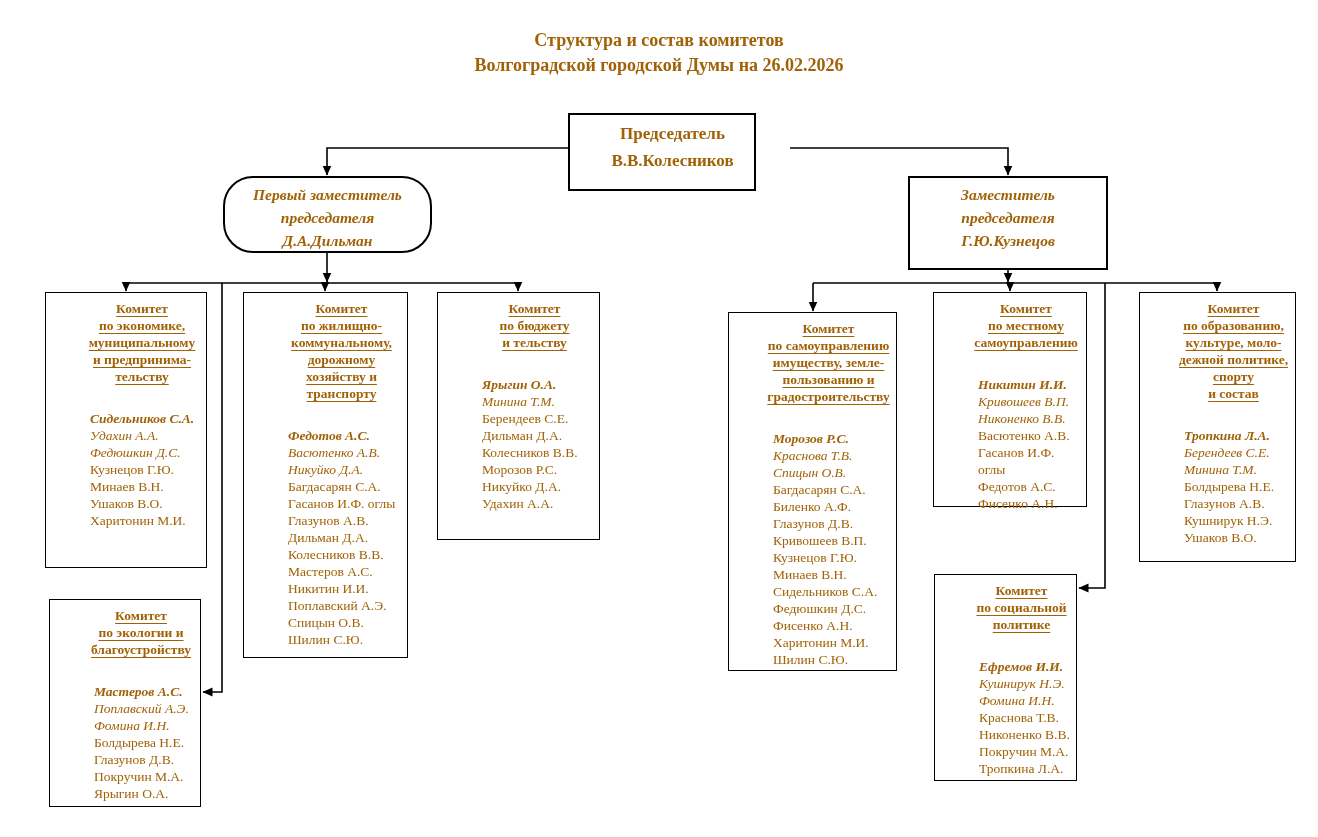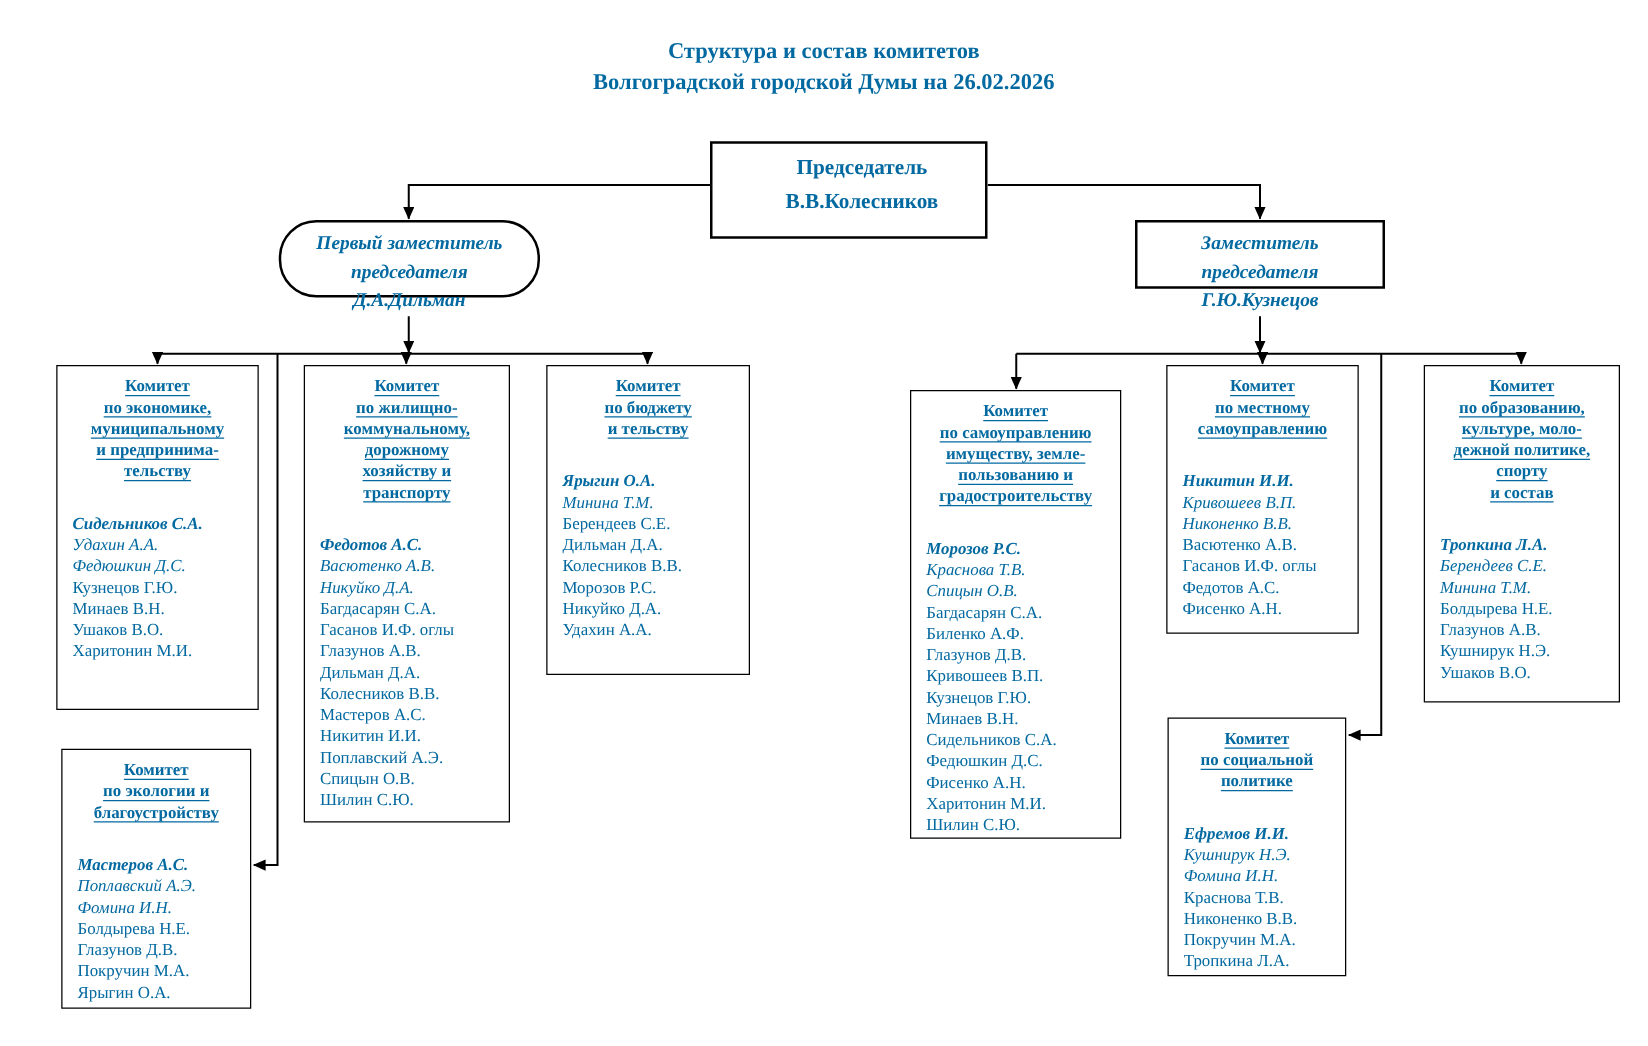--- a/index.html
+++ b/index.html
@@ -1,29 +1,29 @@
 <!DOCTYPE html>
 <html><head>
 <meta charset="utf-8">
 <style>
   html,body{margin:0;padding:0;background:#fff;}
   .canvas{
     position:relative;width:1318px;height:837px;background:#ffffff;
-    font-family:"Liberation Serif","DejaVu Serif",serif;color:#0369a1;overflow:hidden;
+    font-family:"Liberation Serif","DejaVu Serif",serif;color:#a16207;overflow:hidden;
   }
   svg.connectors{position:absolute;left:0;top:0;width:1318px;height:837px;}
   .doc-title{position:absolute;left:0;top:28px;width:1318px;text-align:center;
     font-weight:bold;font-size:18px;line-height:25px;}
   .box{position:absolute;box-sizing:border-box;border:2px solid #000;background:#fff;text-align:center;}
-  .box.chairman{left:568px;top:113px;width:222px;height:78px;
+  .box.chairman{left:568px;top:113px;width:188px;height:78px;
     font-weight:bold;font-size:17px;line-height:27px;padding-top:5px;padding-left:21px;}
   .box.deputy{font-weight:bold;font-style:italic;font-size:15.5px;line-height:23px;padding-top:5px;}
-  .box.first-deputy{left:223px;top:176px;width:209px;height:62px;border-radius:30px;}
-  .box.second-deputy{left:908px;top:176px;width:200px;height:55px;}
-  .box.committee{border-width:1.5px;font-size:13.5px;line-height:17px;text-align:left;}
+  .box.first-deputy{left:223px;top:176px;width:209px;height:77px;border-radius:30px;}
+  .box.second-deputy{left:908px;top:176px;width:200px;height:94px;}
+  .box.committee{border-width:1.5px;font-size:13.5px;line-height:17px;text-align:left;padding-left:32px;}
   .c-title{padding-top:7px;text-align:center;font-weight:bold;}
   .t-line{text-decoration:underline;text-decoration-thickness:1px;text-underline-offset:2.5px;}
   .c-members{margin-top:25px;padding-left:12px;padding-right:4px;}
   .c-members .chair{font-weight:bold;font-style:italic;}
   .c-members .vice{font-style:italic;}
   .c-economy{left:45px;top:292px;width:162px;height:276px;}
   .c-housing{left:243px;top:292px;width:165px;height:366px;}
   .c-budget{left:437px;top:292px;width:163px;height:248px;}
   .c-ecology{left:49px;top:599px;width:152px;height:208px;}
   .c-property{left:728px;top:312px;width:169px;height:359px;}

